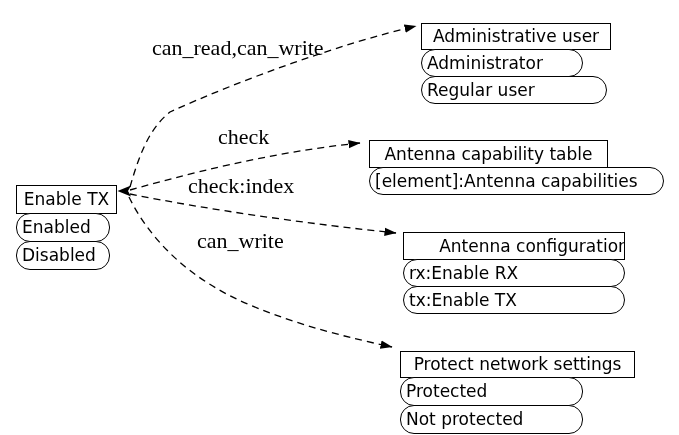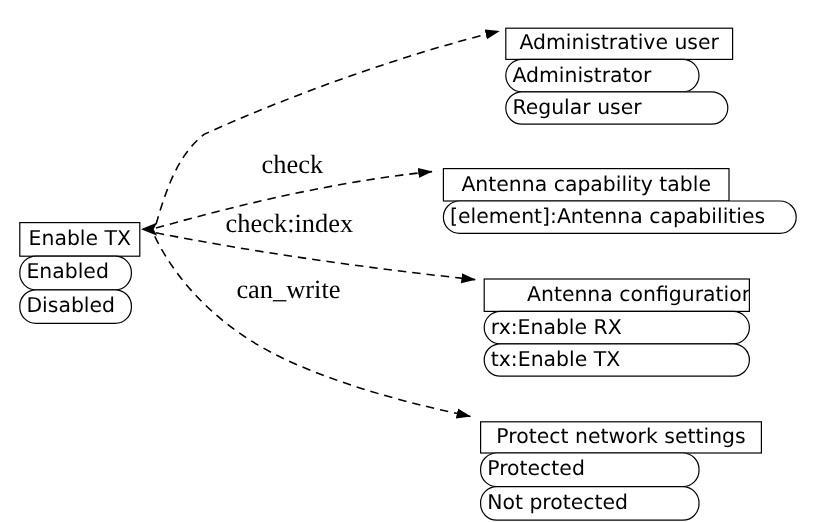--- a/index.html
+++ b/index.html
@@ -113,17 +113,18 @@
     <div class="cell row row0">rx:Enable RX</div>
     <div class="cell row row1">tx:Enable TX</div>
   </div>
 
   <div class="node" id="node-protect">
     <div class="cell title">Protect network settings</div>
     <div class="cell row row0">Protected</div>
     <div class="cell row row1">Not protected</div>
   </div>
 
+  <div class="edge-label" id="edge-label-0">can_read,can_write</div>
   <div class="edge-label" id="edge-label-1">check</div>
   <div class="edge-label" id="edge-label-2">check:index</div>
   <div class="edge-label" id="edge-label-3">can_write</div>
 
 </div>
 
 </body></html>

